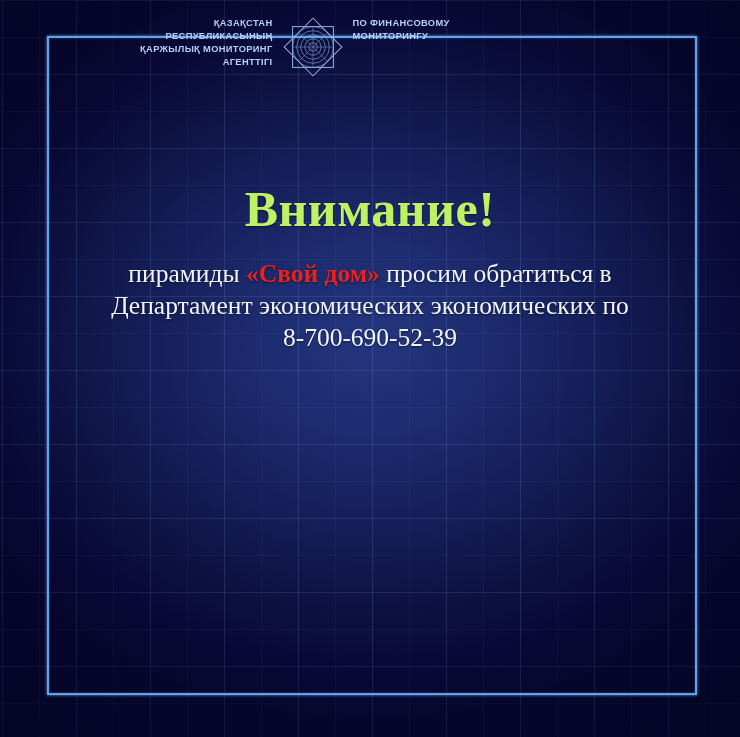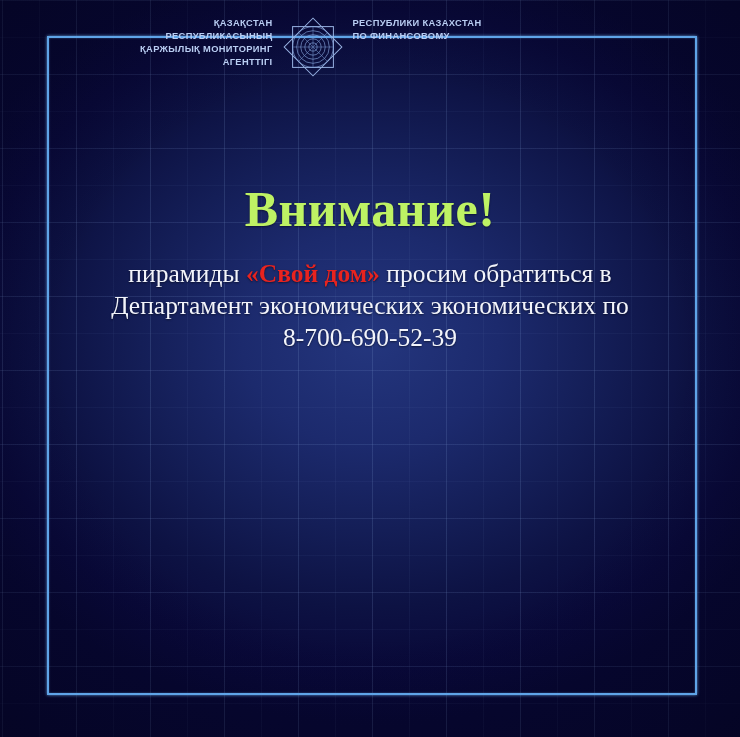--- a/index.html
+++ b/index.html
@@ -200,22 +200,22 @@
         <g fill="none" stroke="#7e9fda" stroke-width="1" opacity="0.7">
           <line x1="50" y1="20" x2="50" y2="80"></line>
           <line x1="20" y1="50" x2="80" y2="50"></line>
           <line x1="28.8" y1="28.8" x2="71.2" y2="71.2"></line>
           <line x1="71.2" y1="28.8" x2="28.8" y2="71.2"></line>
         </g>
       </svg>
     </div>
 
     <div class="header-text ru">
-      <div>РЕСПУБЛИКИ КАЗАХСТАН</div>
       <div>ПО ФИНАНСОВОМУ</div>
+      <div>МОНИТОРИНГУ</div>
     </div>
 
   </div>
 
   <div class="content">
 
     <div class="headline">Внимание!</div>
 
     <div class="body-text">
       <span class="ln"><span>пирамиды </span><span class="hl">«Свой дом»</span><span> просим обратиться в</span></span>

